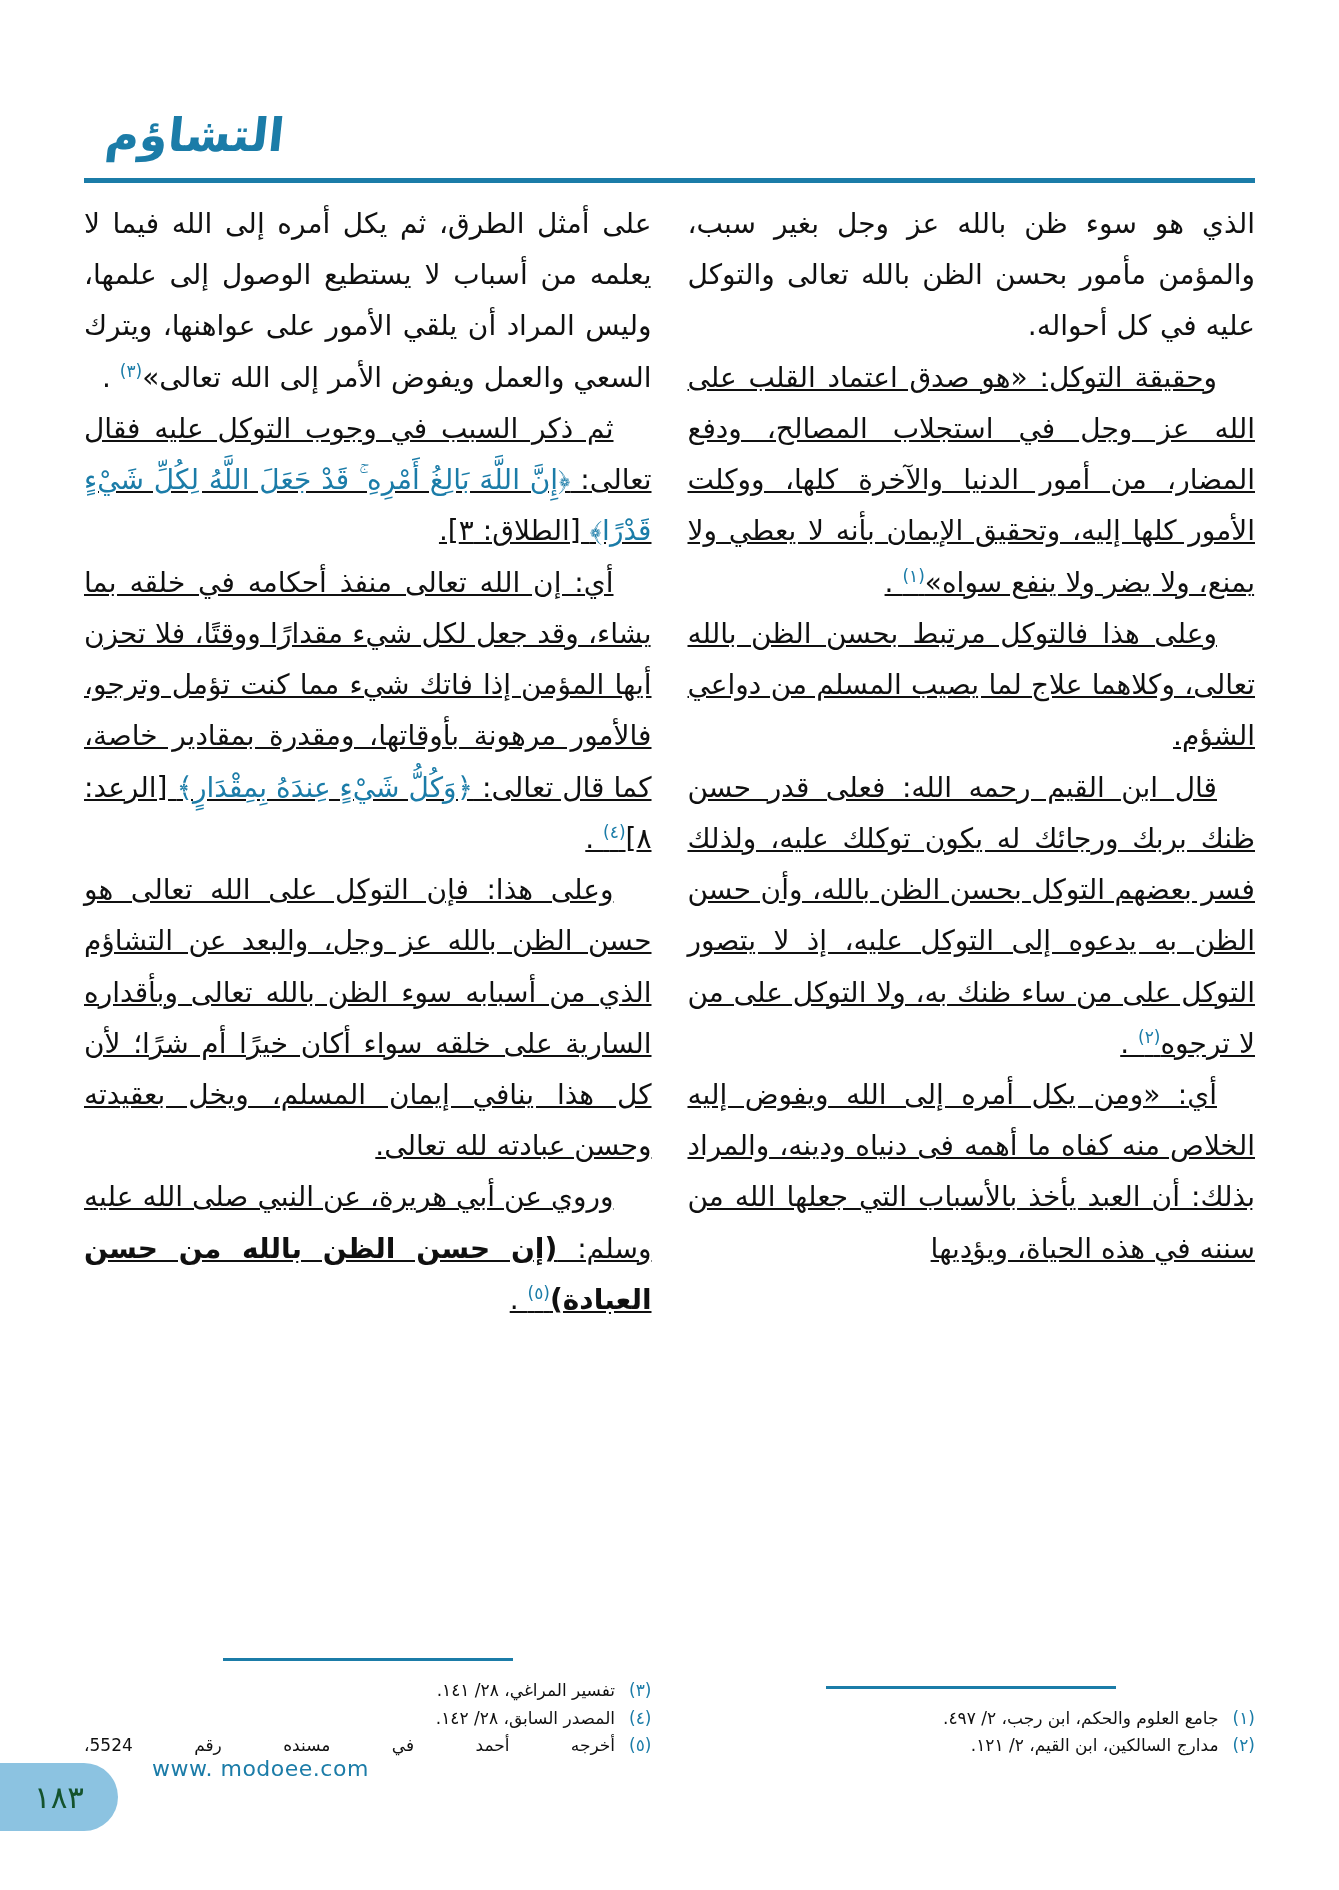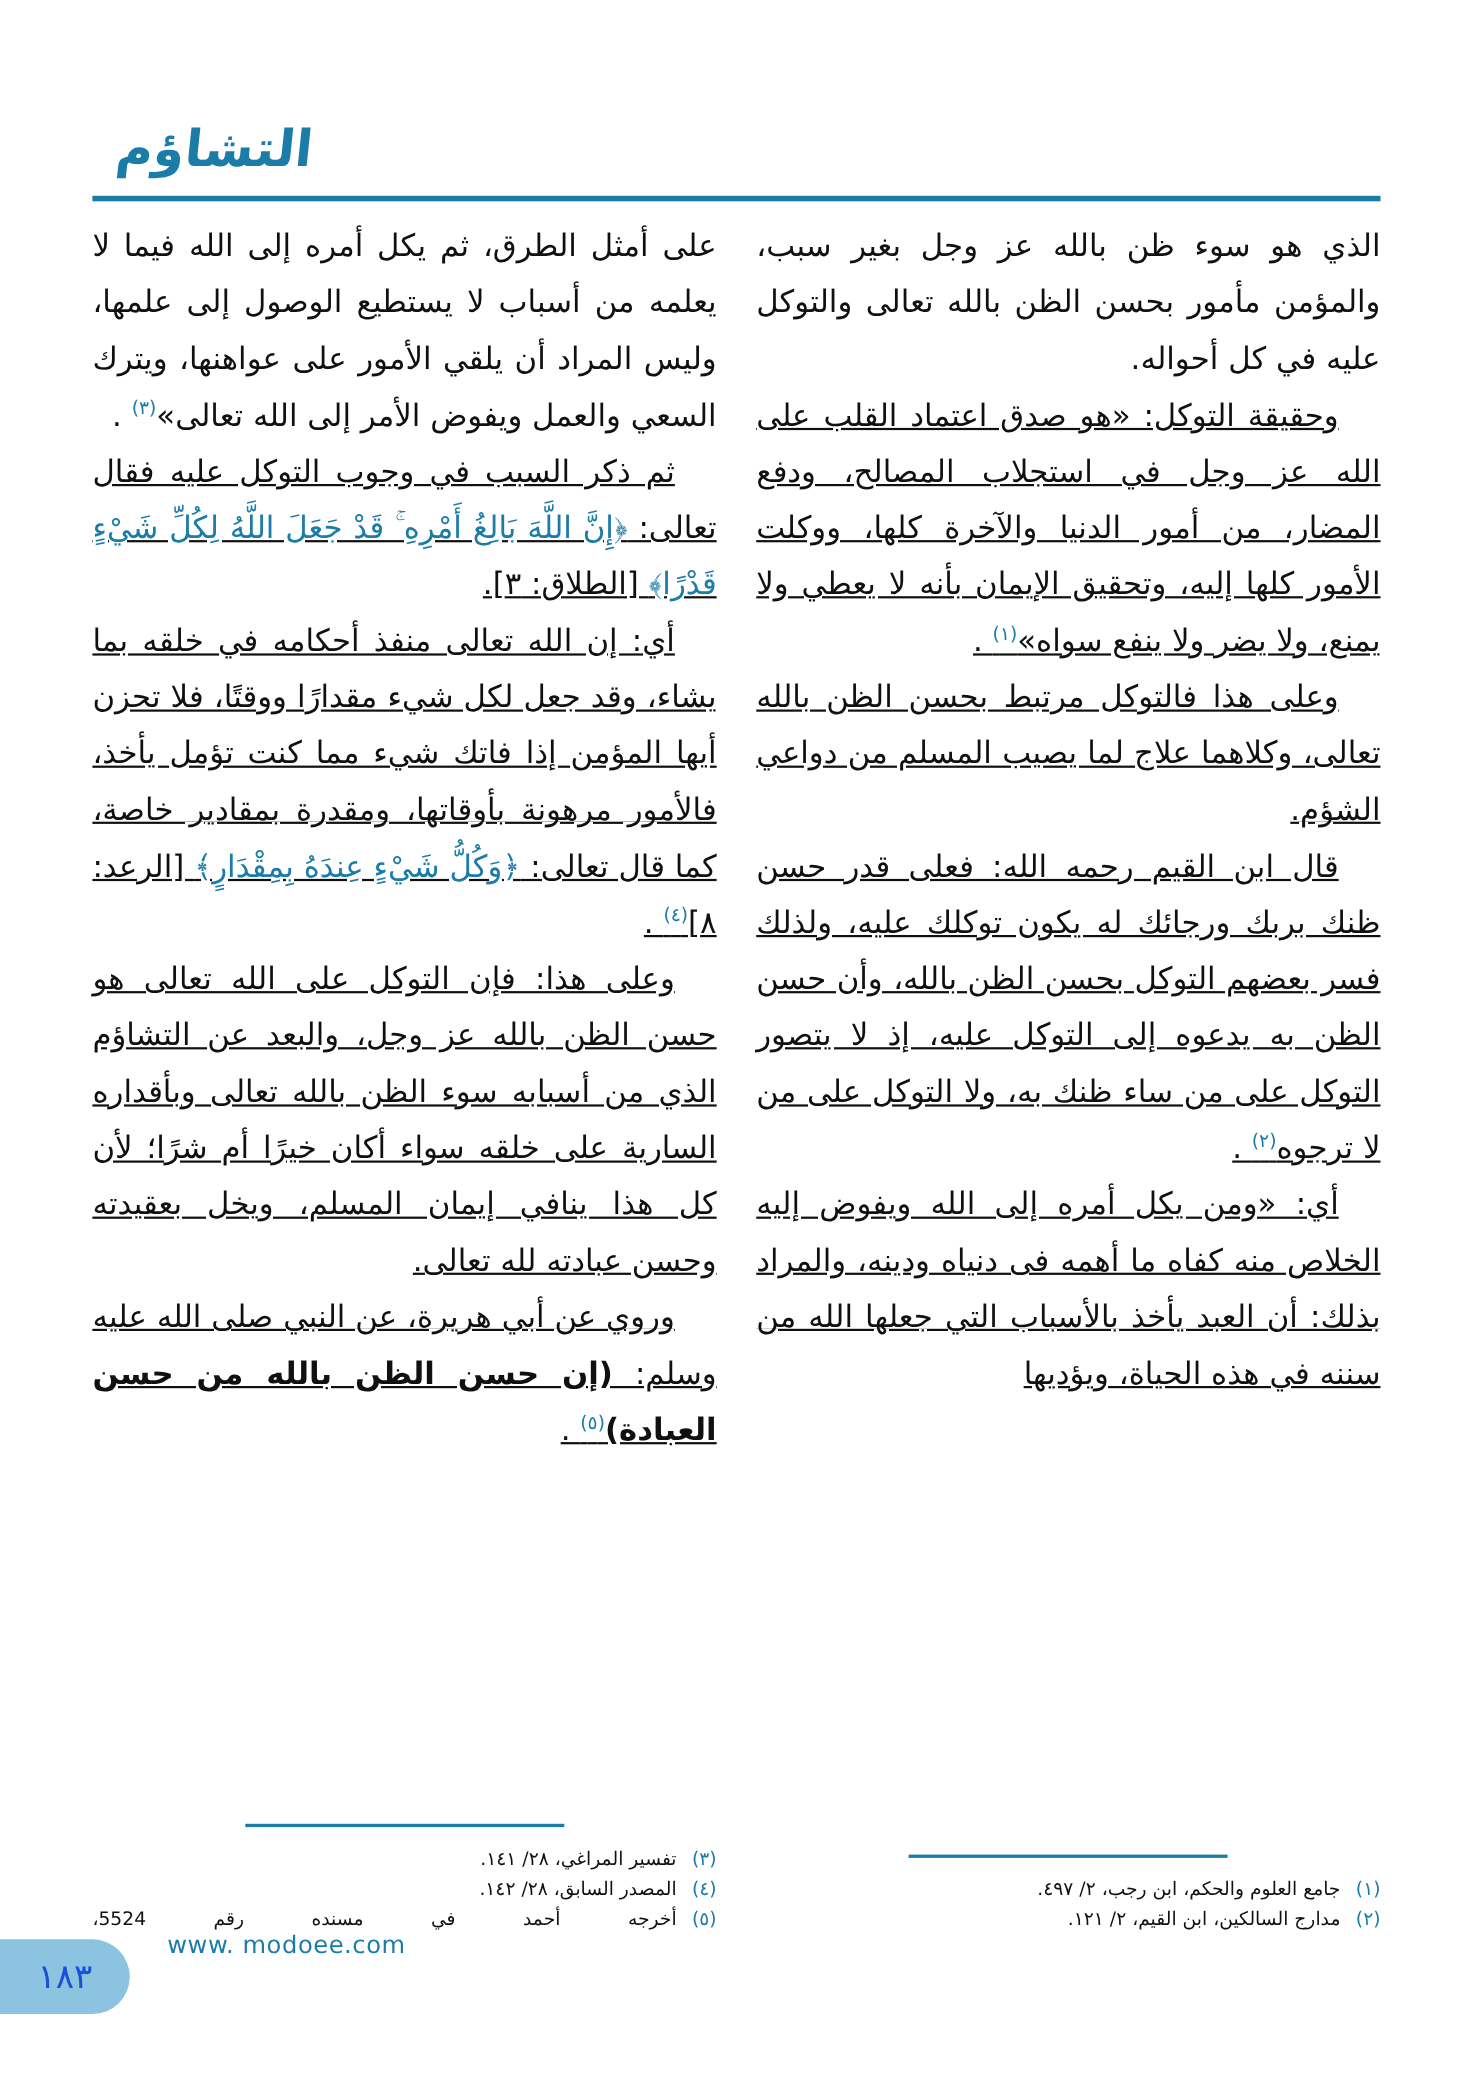--- a/index.html
+++ b/index.html
@@ -80,21 +80,21 @@
   .fn.spread{text-align-last:justify;}
   .fn-num{color:var(--accent);margin-left:14px;white-space:nowrap;}
   
   .badge{
     position:absolute;
     left:0;top:1763px;
     width:118px;height:68px;
     background:var(--badge);
     border-radius:0 36px 36px 0;
     display:flex;align-items:center;justify-content:center;
-    color:#1d4ed8;
+    color:#14532d;
     font-size:31px;
   }
   .site{
     position:absolute;
     left:152px;top:1756px;
     direction:ltr;
     color:var(--accent);
     font-size:22px;
     letter-spacing:0.5px;
   }
@@ -124,21 +124,21 @@
             <div class="fn"><span class="fn-num">(١)</span><span class="fn-text">جامع العلوم والحكم، ابن رجب، ٢/ ٤٩٧.</span></div>
             <div class="fn"><span class="fn-num">(٢)</span><span class="fn-text">مدارج السالكين، ابن القيم، ٢/ ١٢١.</span></div>
           </div>
       </div>
     </section>
 
     <section class="col">
       <div>
           <p class="para"><span>على أمثل الطرق، ثم يكل أمره إلى الله فيما لا يعلمه من أسباب لا يستطيع الوصول إلى علمها، وليس المراد أن يلقي الأمور على عواهنها، ويترك السعي والعمل ويفوض الأمر إلى الله تعالى»</span><span class="ref">(٣)</span><span> .</span></p>
           <p class="para indent"><span>ثم ذكر السبب في وجوب التوكل عليه فقال تعالى: </span><span class="quran">﴿إِنَّ اللَّهَ بَالِغُ أَمْرِهِ ۚ قَدْ جَعَلَ اللَّهُ لِكُلِّ شَيْءٍ قَدْرًا﴾</span><span> [الطلاق: ٣].</span></p>
-          <p class="para indent"><span>أي: إن الله تعالى منفذ أحكامه في خلقه بما يشاء، وقد جعل لكل شيء مقدارًا ووقتًا، فلا تحزن أيها المؤمن إذا فاتك شيء مما كنت تؤمل يأخذ، فالأمور مرهونة بأوقاتها، ومقدرة بمقادير خاصة، كما قال تعالى: </span><span class="quran">﴿وَكُلُّ شَيْءٍ عِندَهُ بِمِقْدَارٍ﴾</span><span> [الرعد: ٨]</span><span class="ref">(٤)</span><span> .</span></p>
+          <p class="para indent"><span>أي: إن الله تعالى منفذ أحكامه في خلقه بما يشاء، وقد جعل لكل شيء مقدارًا ووقتًا، فلا تحزن أيها المؤمن إذا فاتك شيء مما كنت تؤمل وترجو، فالأمور مرهونة بأوقاتها، ومقدرة بمقادير خاصة، كما قال تعالى: </span><span class="quran">﴿وَكُلُّ شَيْءٍ عِندَهُ بِمِقْدَارٍ﴾</span><span> [الرعد: ٨]</span><span class="ref">(٤)</span><span> .</span></p>
           <p class="para indent"><span>وعلى هذا: فإن التوكل على الله تعالى هو حسن الظن بالله عز وجل، والبعد عن التشاؤم الذي من أسبابه سوء الظن بالله تعالى وبأقداره السارية على خلقه سواء أكان خيرًا أم شرًا؛ لأن كل هذا ينافي إيمان المسلم، ويخل بعقيدته وحسن عبادته لله تعالى.</span></p>
           <p class="para indent"><span>وروي عن أبي هريرة، عن النبي صلى الله عليه وسلم: </span><span class="bold">(إن حسن الظن بالله من حسن العبادة)</span><span class="ref">(٥)</span><span> .</span></p>
         </div>
       <div class="footnotes">
         <div class="fn-rule"></div>
         <div>
             <div class="fn"><span class="fn-num">(٣)</span><span class="fn-text">تفسير المراغي، ٢٨/ ١٤١.</span></div>
             <div class="fn"><span class="fn-num">(٤)</span><span class="fn-text">المصدر السابق، ٢٨/ ١٤٢.</span></div>
             <div class="fn spread"><span class="fn-num">(٥)</span><span class="fn-text">أخرجه أحمد في مسنده رقم 5524،</span></div>
           </div>

